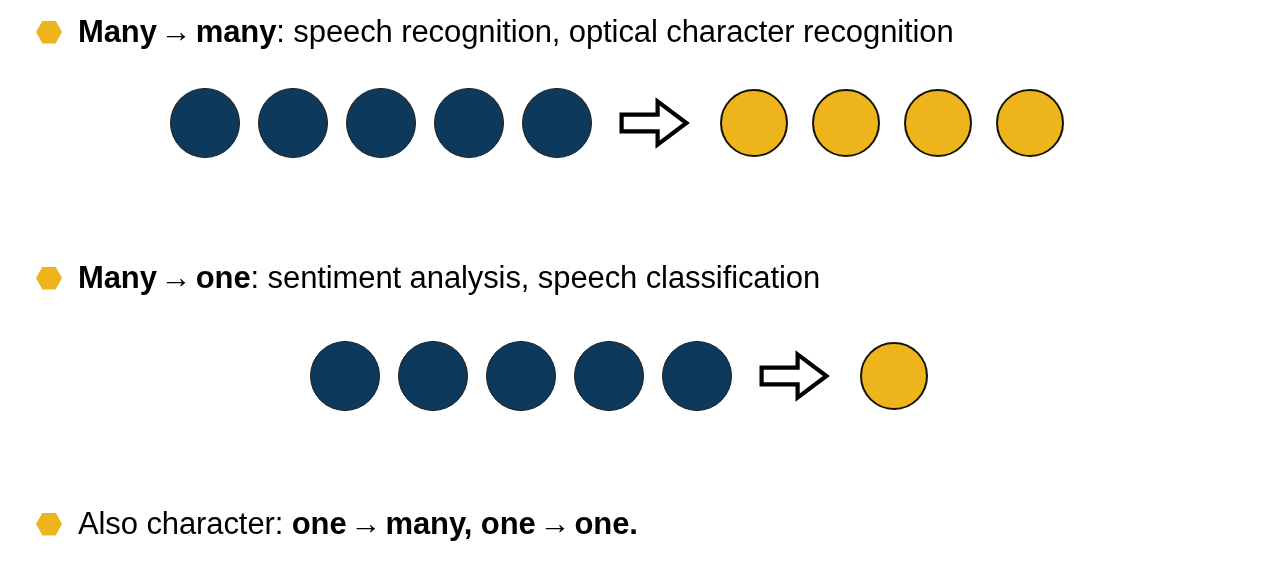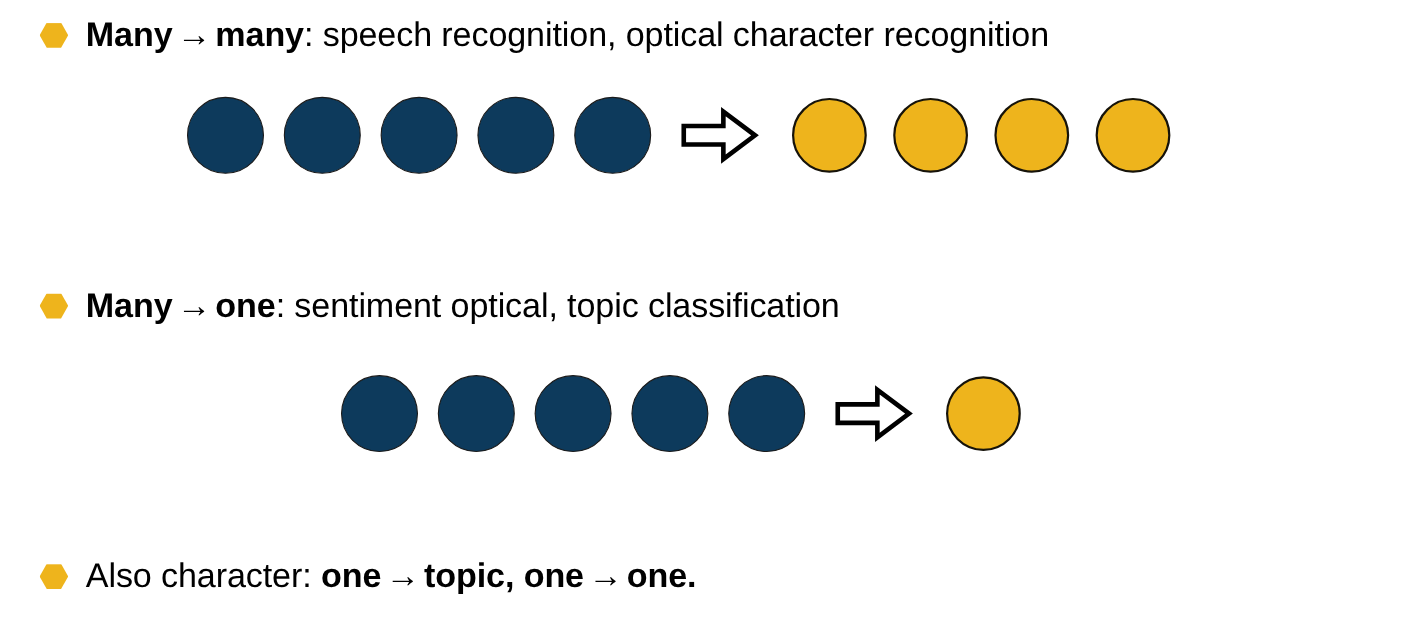--- a/index.html
+++ b/index.html
@@ -130,21 +130,21 @@
     <span class="gap-gold"></span>
     <span class="dot gold"></span>
     <span class="gap-gold"></span>
     <span class="dot gold"></span>
     <span class="gap-gold"></span>
     <span class="dot gold"></span>
   </div>
 
   <div class="bullet-line l2">
     <span class="hex-bullet"></span>
-    <span class="bullet-text"><span class="b">Many</span><span class="arr">→</span><span class="b">one</span><span>: sentiment optical, topic classification</span></span>
+    <span class="bullet-text"><span class="b">Many</span><span class="arr">→</span><span class="b">one</span><span>: sentiment analysis, speech classification</span></span>
   </div>
 
   <div class="shape-row r2">
     <span class="dot navy"></span>
     <span class="gap-sm"></span>
     <span class="dot navy"></span>
     <span class="gap-sm"></span>
     <span class="dot navy"></span>
     <span class="gap-sm"></span>
     <span class="dot navy"></span>
@@ -155,16 +155,16 @@
     <svg class="block-arrow" viewBox="0 0 120 92">
       <polygon points="6,32 66,32 66,10 114,46 66,82 66,60 6,60"></polygon>
     </svg>
     <span class="gap-arrow-right"></span>
 
     <span class="dot gold"></span>
   </div>
 
   <div class="bullet-line l3">
     <span class="hex-bullet"></span>
-    <span class="bullet-text"><span>Also character: </span><span class="b">one</span><span class="b arr">→</span><span class="b">topic, one</span><span class="b arr">→</span><span class="b">one.</span></span>
+    <span class="bullet-text"><span>Also character: </span><span class="b">one</span><span class="b arr">→</span><span class="b">many, one</span><span class="b arr">→</span><span class="b">one.</span></span>
   </div>
 
 </div>
 
 </body></html>

